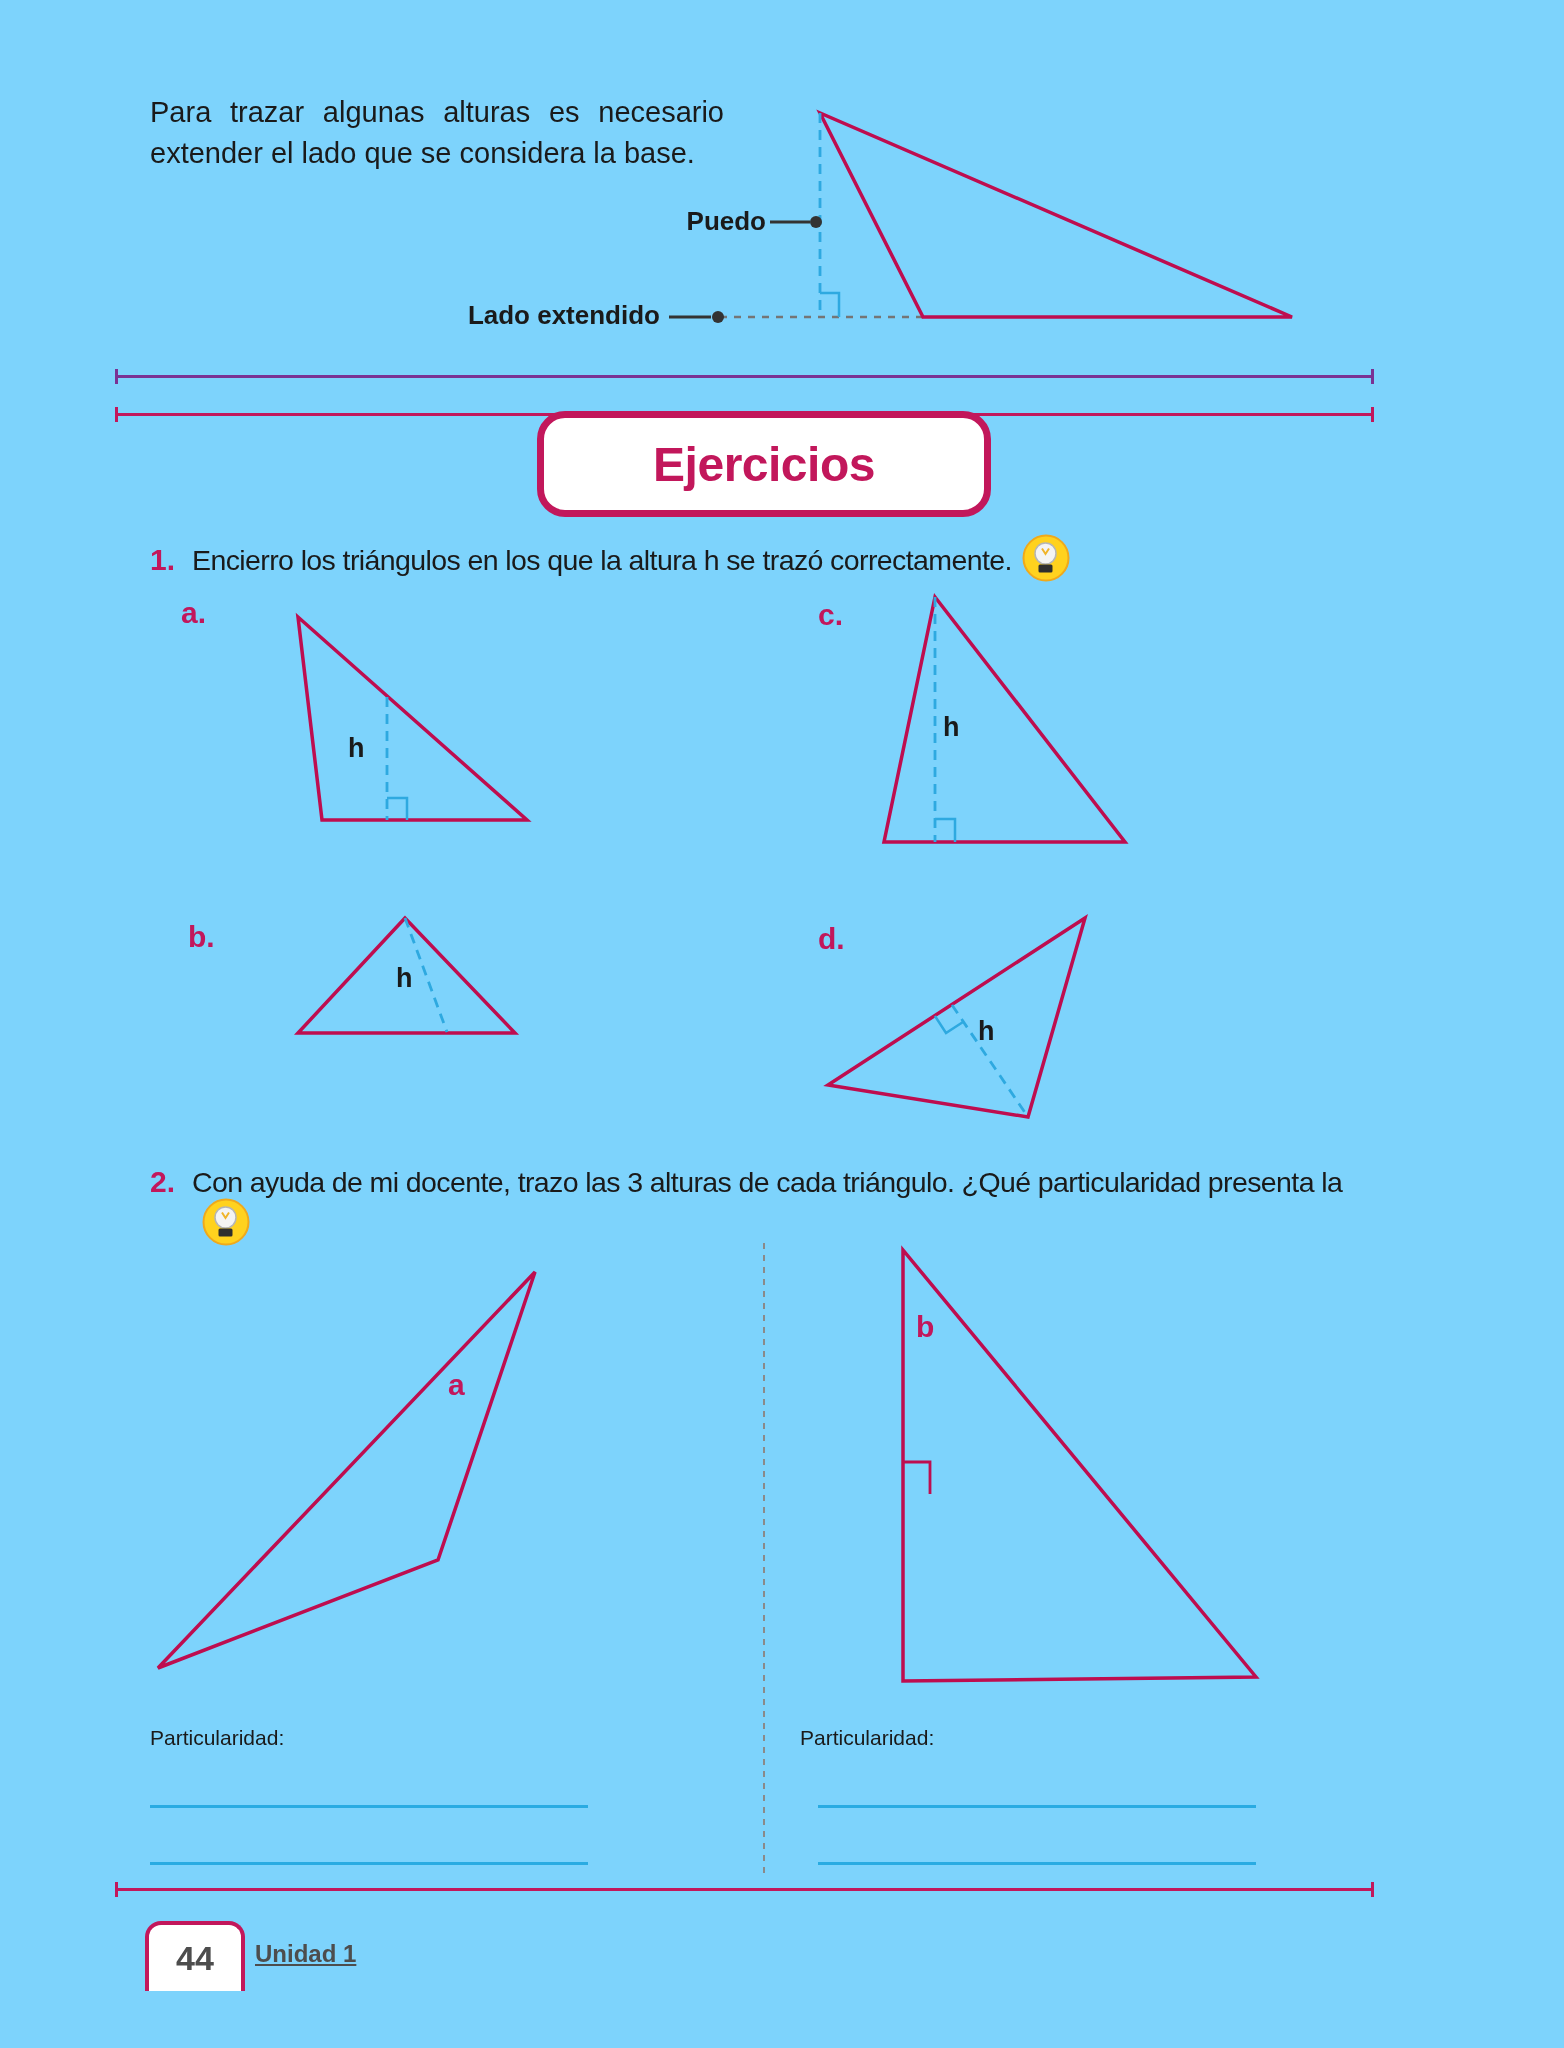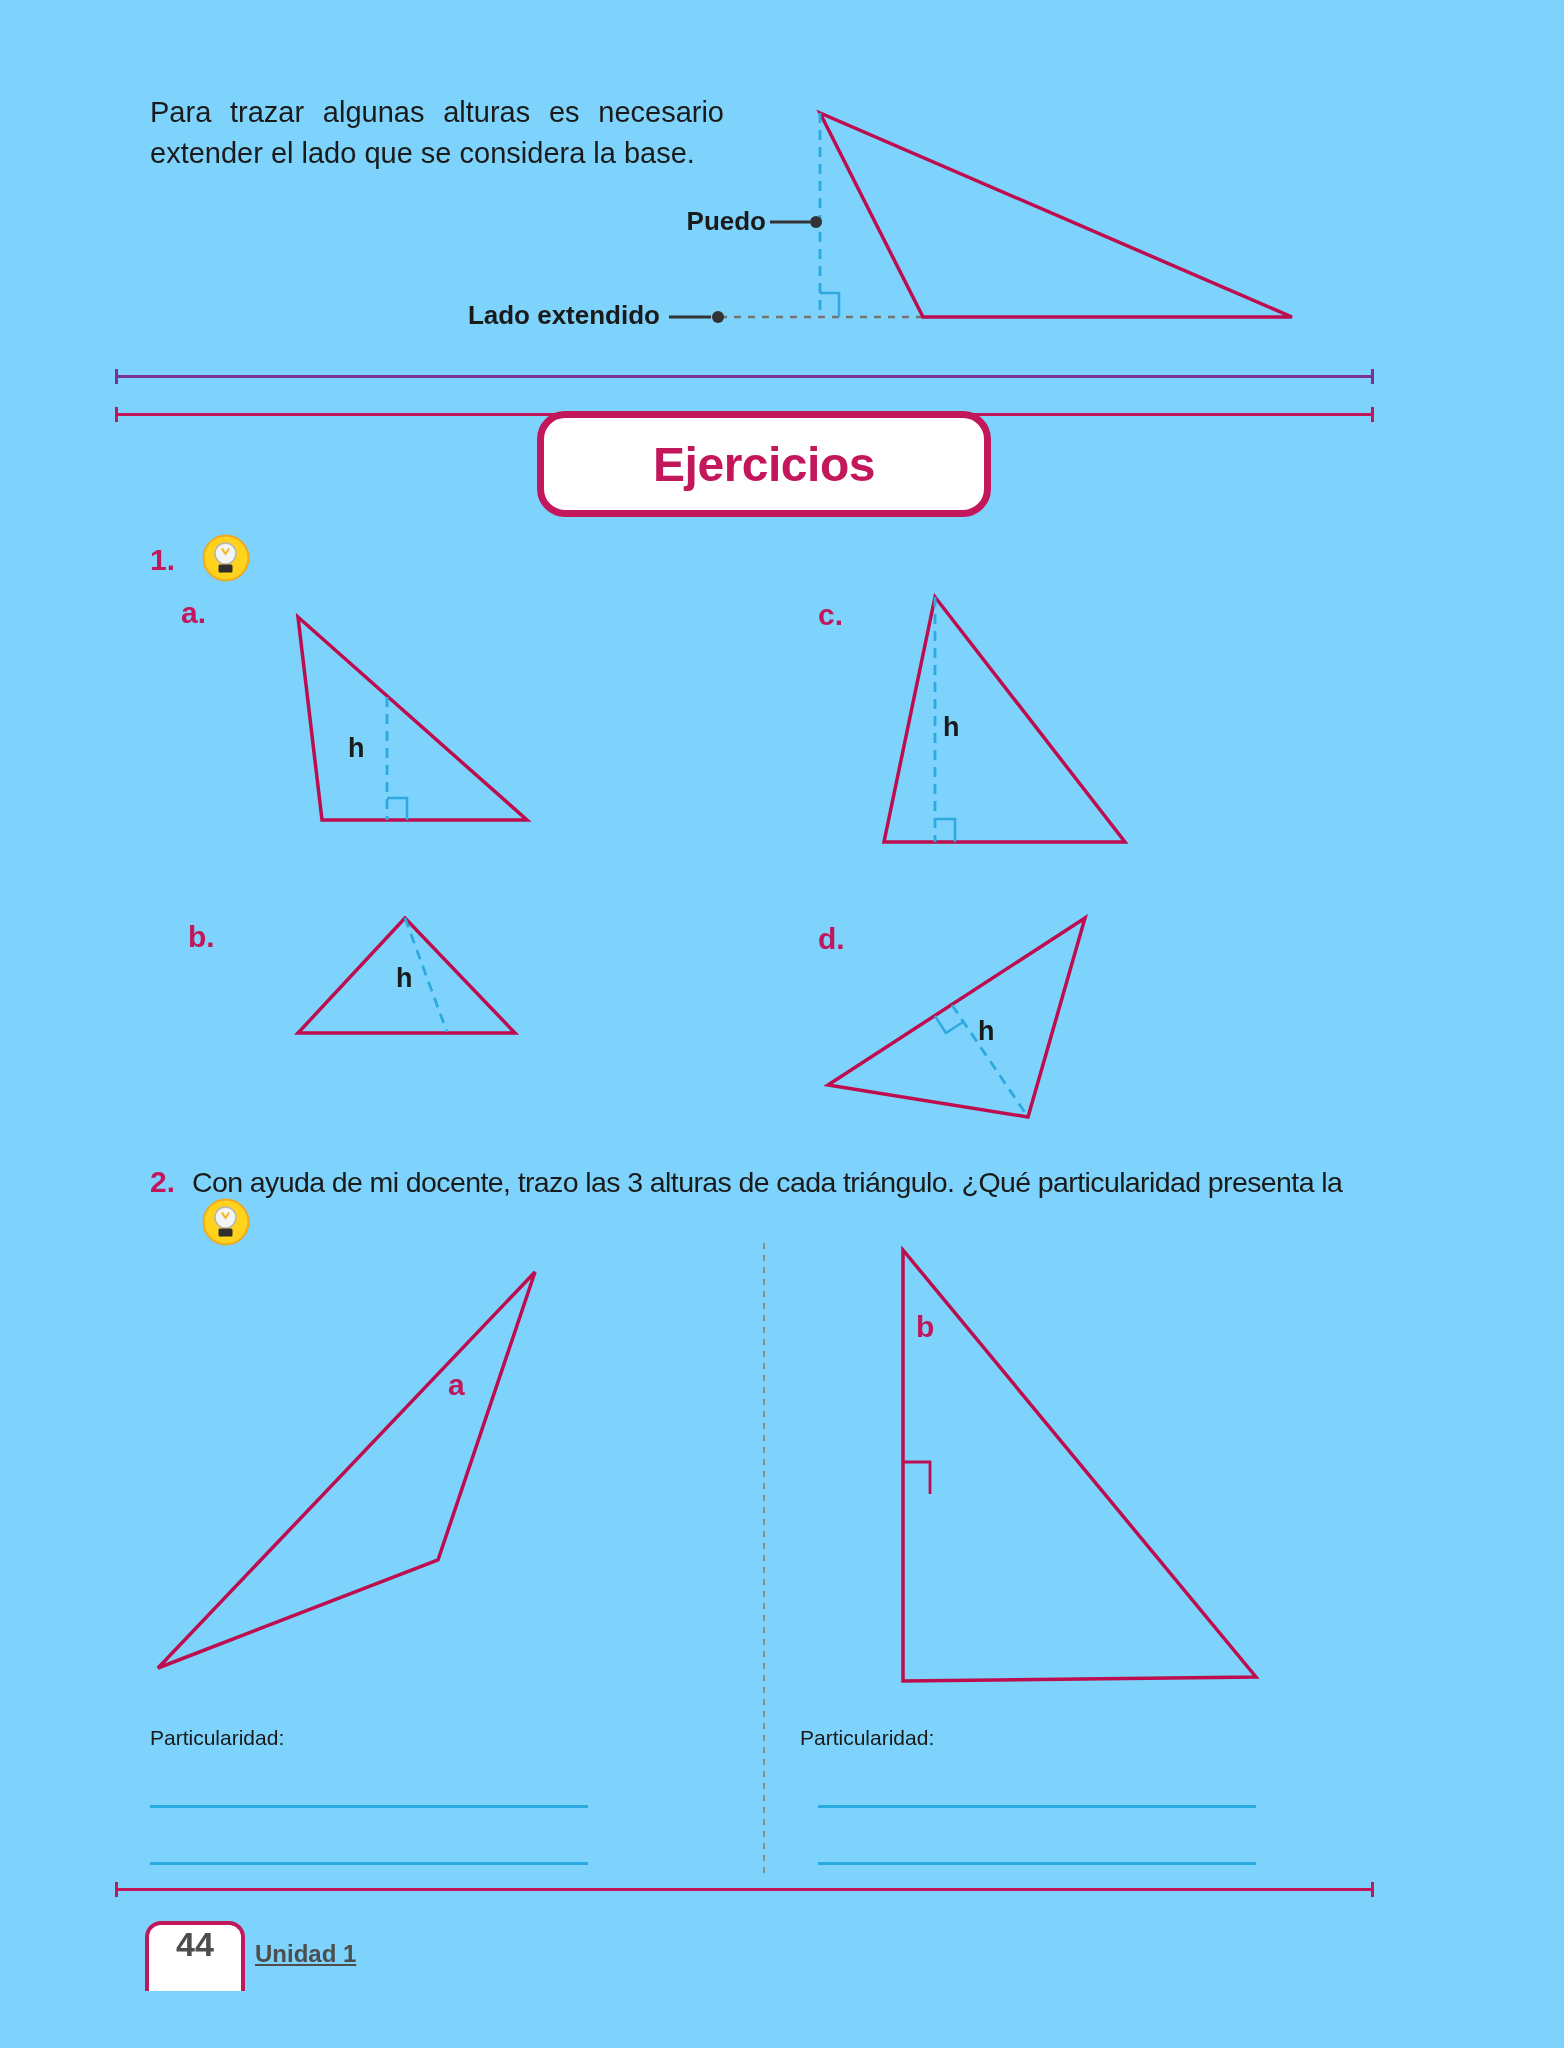--- a/index.html
+++ b/index.html
@@ -48,21 +48,21 @@
     width:2px;
     background:repeating-linear-gradient(to bottom,#8a8a8a 0 6px,transparent 6px 12px);
   }
   
   .plabel{font-size:21px;color:var(--ink);}
   .ansline{height:3px;background:var(--answer);}
   
   .pagenum-box{
     left:145px;top:1921px;width:92px;height:66px;
     border:4px solid var(--crimson);border-bottom:none;border-radius:16px 16px 0 0;
-    display:flex;justify-content:center;background:#fff;z-index:2;
+    display:flex;align-items:center;justify-content:center;background:#fff;z-index:2;
   }
   .pagenum-box .n{font-size:34px;font-weight:bold;color:var(--footer_ink);}
   .unit{left:255px;top:1940px;font-size:24px;font-weight:600;color:var(--footer_ink);text-decoration:underline;}
   
   .bulb-bg{fill:var(--bulb_fill);stroke:var(--bulb_ring);stroke-width:2;}
   .bulb-glass{fill:#F4F4F4;stroke:#B5B5B5;stroke-width:1.5;}
   .bulb-fil{fill:none;stroke:#F0B429;stroke-width:2;}
   .bulb-base{fill:#2E2E2E;}
 </style>
 </head>
@@ -96,20 +96,21 @@
     <span class="tick l"></span>
       <span class="tick r"></span>
   </div>
 
   <div class="abs title-box">
     <span class="t">Ejercicios</span>
   </div>
 
   <div class="abs ex-row" style="left:150px;top:541px;">
     <span class="ex-num">1.</span>
+    <span class="ex-text">Encierro los triángulos en los que la altura h se trazó correctamente.</span>
     <svg class="bulb" width="48" height="48" viewBox="0 0 48 48">
       <circle class="bulb-bg" cx="24" cy="24" r="22.5"></circle>
       <circle class="bulb-glass" cx="23.5" cy="19.5" r="10.5"></circle>
       <polyline class="bulb-fil" points="20,14.5 23.5,20 27,14.5"></polyline>
       <rect class="bulb-base" x="16.5" y="30.5" width="14" height="8" rx="1.5"></rect>
     </svg>
   </div>
 
   <div class="abs itemlabel" style="left:181px;top:596px;">a.</div>
   <svg class="abs" style="left:240px;top:600px;" width="300" height="232" viewBox="0 0 300 232">

